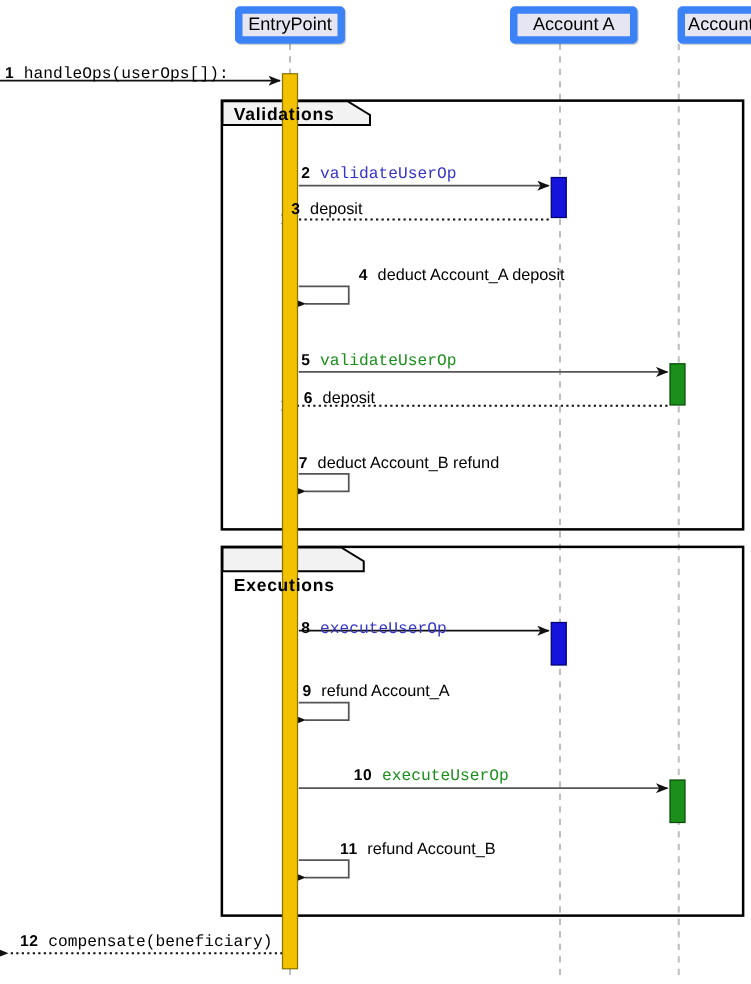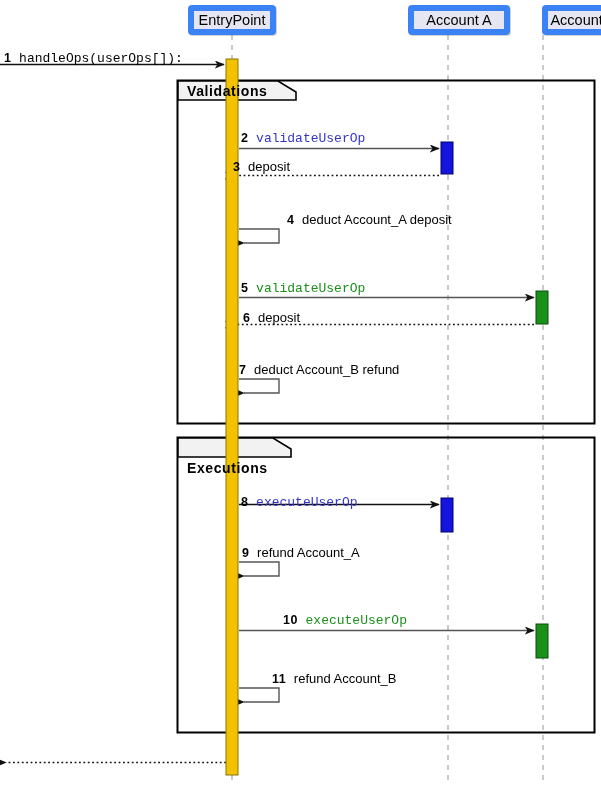--- a/index.html
+++ b/index.html
@@ -241,14 +241,18 @@
   <div class="msg-label" style="left:239px; top:612px;">
     <span class="msg-num" style="margin-right: 4px; margin-left: 44px;">10</span>
     <span class="msg-text mono green">executeUserOp</span>
   </div>
 
   <div class="msg-label" style="left:239px; top:671px;margin-left:33px;">
     <span class="msg-num" style="margin-right: 4px;">11</span>
     <span class="msg-text">refund Account_B</span>
   </div>
 
+  <div class="msg-label" style="left:16px; top:745px;">
+    <span class="msg-num" style="margin-right: 4px;">12</span>
+    <span class="msg-text mono">compensate(beneficiary)</span>
+  </div>
 
 </div>
 
 </body></html>

